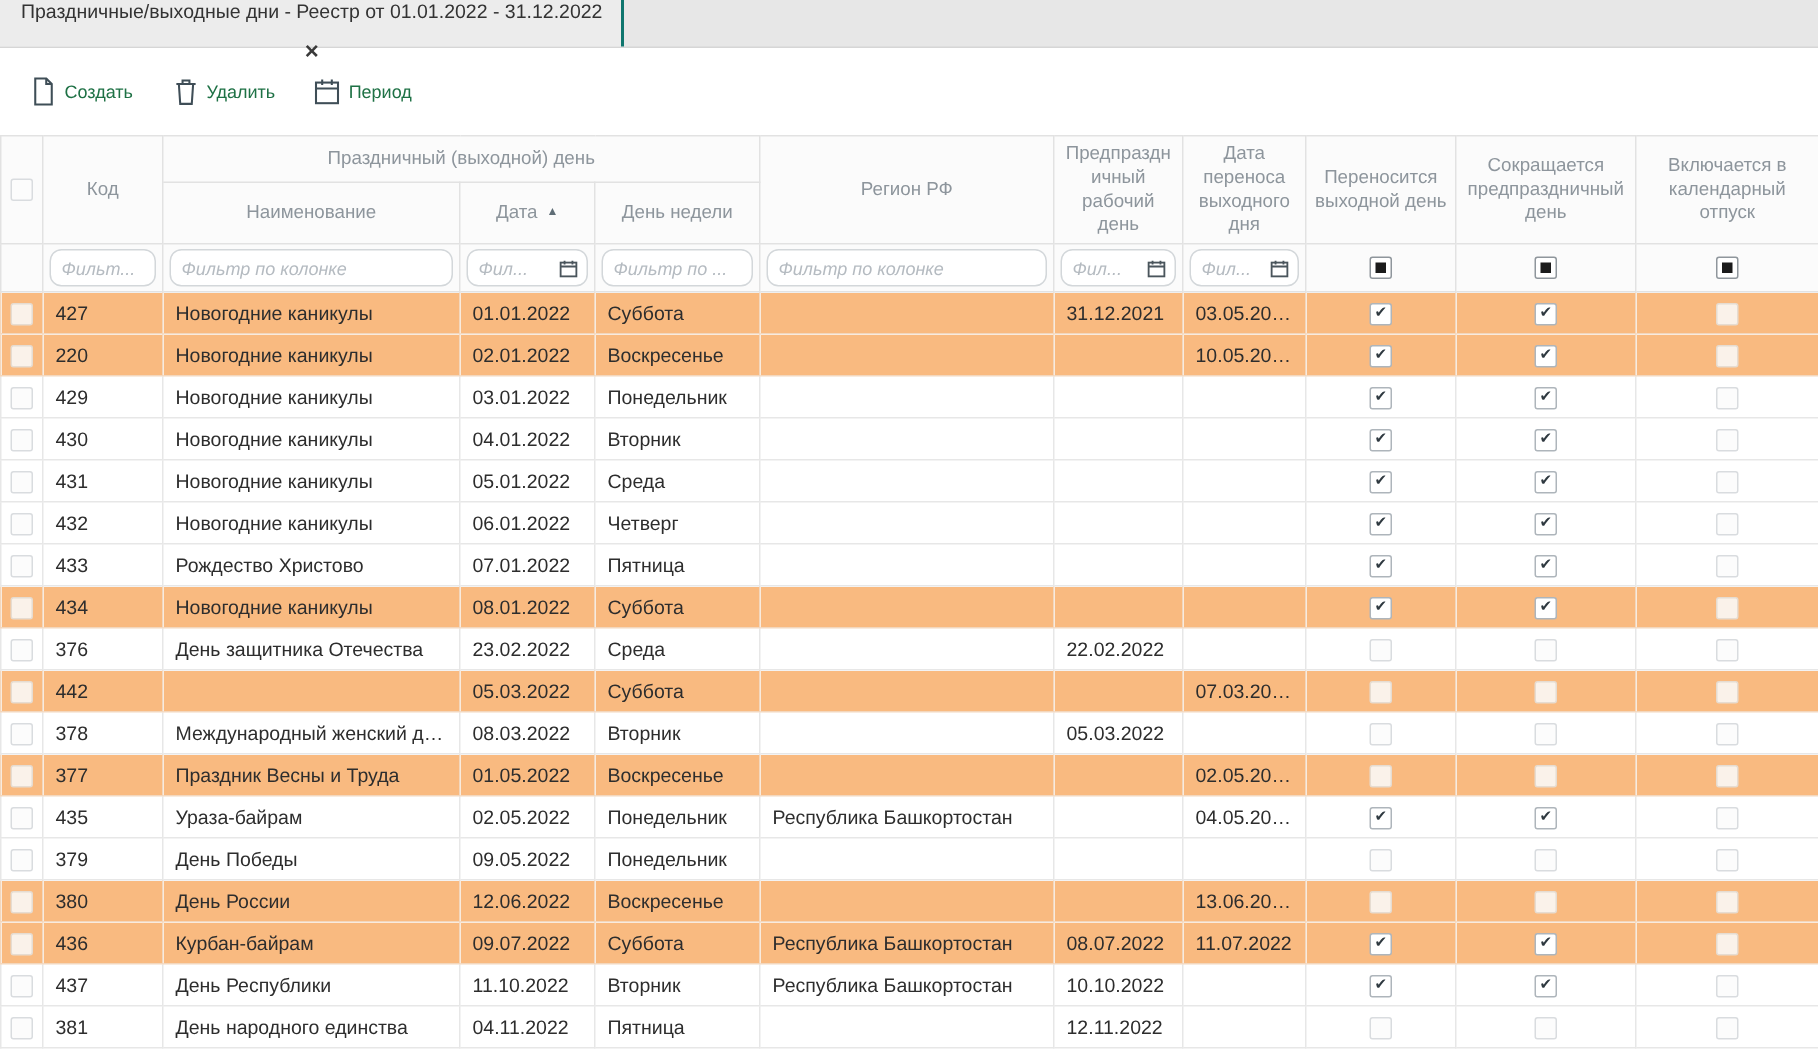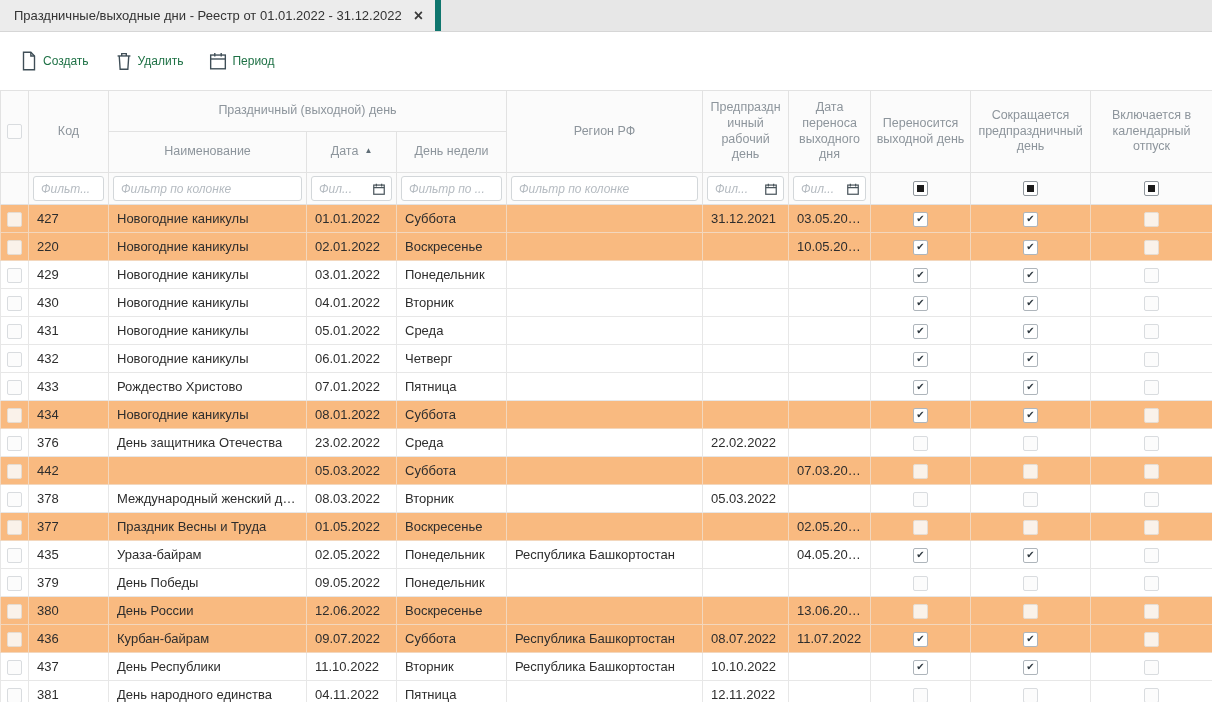--- a/index.html
+++ b/index.html
@@ -6,41 +6,41 @@
   * { box-sizing:border-box; }
   html,body { margin:0; padding:0; }
   body {
     width:1212px; height:702px; overflow:hidden; background:#fff;
     font-family:"Liberation Sans","DejaVu Sans",sans-serif; font-size:13px; color:#2d2d2d;
   }
 
   
   .tabbar { height:32px; background:#e7e7e7; border-bottom:1px solid #d6d6d6; display:flex; align-items:stretch; }
   .tab { display:flex; align-items:center; gap:12px; padding:0 12px 0 14px; background:#ececec;
-         border-right:6px solid #0f766e; font-size:13px; color:#333; cursor:default; }
+         border-right:2px solid #0f766e; font-size:13px; color:#333; cursor:default;flex-direction:column; }
   .tab-close { font-weight:700; font-size:16px; color:#3a3a3a; line-height:1; cursor:pointer; }
 
   
   .toolbar { height:58px; display:flex; align-items:center; padding:0 8px; gap:4px; background:#fff; }
   .tbtn { display:flex; flex-direction:row; align-items:center; justify-content:center; gap:3px;
           padding:4px 10px; background:none; border:0; cursor:pointer; }
   .tbtn svg { display:block; stroke:#3f4e57; fill:none; stroke-width:1.5; }
   .tbtn .lbl { font-size:12px; color:var(--accent); white-space:nowrap; }
 
   
   table { border-collapse:collapse; table-layout:fixed; width:1212px; }
   thead th { background:#fbfbfb; border:1px solid #e2e2e2; font-weight:normal; color:#8d959c;
              font-size:12.5px; padding:2px 5px; text-align:center; vertical-align:middle;
              overflow-wrap:anywhere; line-height:1.25; }
-  tr.h-group th.h-grp { height:41px; }
+  tr.h-group th.h-grp { height:31px; }
   tr.h-cols th { height:41px; }
   tr.h-filter th { height:32px; padding:3px 4px; }
   .sort { font-size:8px; color:#5f6d76; margin-left:6px; vertical-align:2px; }
 
-  .fwrap { display:flex; align-items:center; height:25px; border:1px solid #d3d7da; border-radius:3px;
+  .fwrap { display:flex; align-items:center; height:25px; border:1px solid #d3d7da; border-radius:8px;
            background:#fff; padding:0 5px; }
   .fwrap input { border:0; outline:0; width:100%; min-width:0; background:transparent;
                  font:italic 12px "Liberation Sans","DejaVu Sans",sans-serif; color:#444; }
   .fwrap input::placeholder { color:#b5bbc1; font-style:italic; opacity:1; }
   .cal { flex:0 0 auto; stroke:#4a555c; fill:none; stroke-width:1.4; margin-left:3px; cursor:pointer; }
 
   
   .cb { width:15px; height:15px; border:1px solid #aeb5bb; border-radius:2px; background:#fff;
         display:inline-flex; align-items:center; justify-content:center; font-size:10px; line-height:1;
         color:#2f3940; vertical-align:middle; cursor:pointer; }

